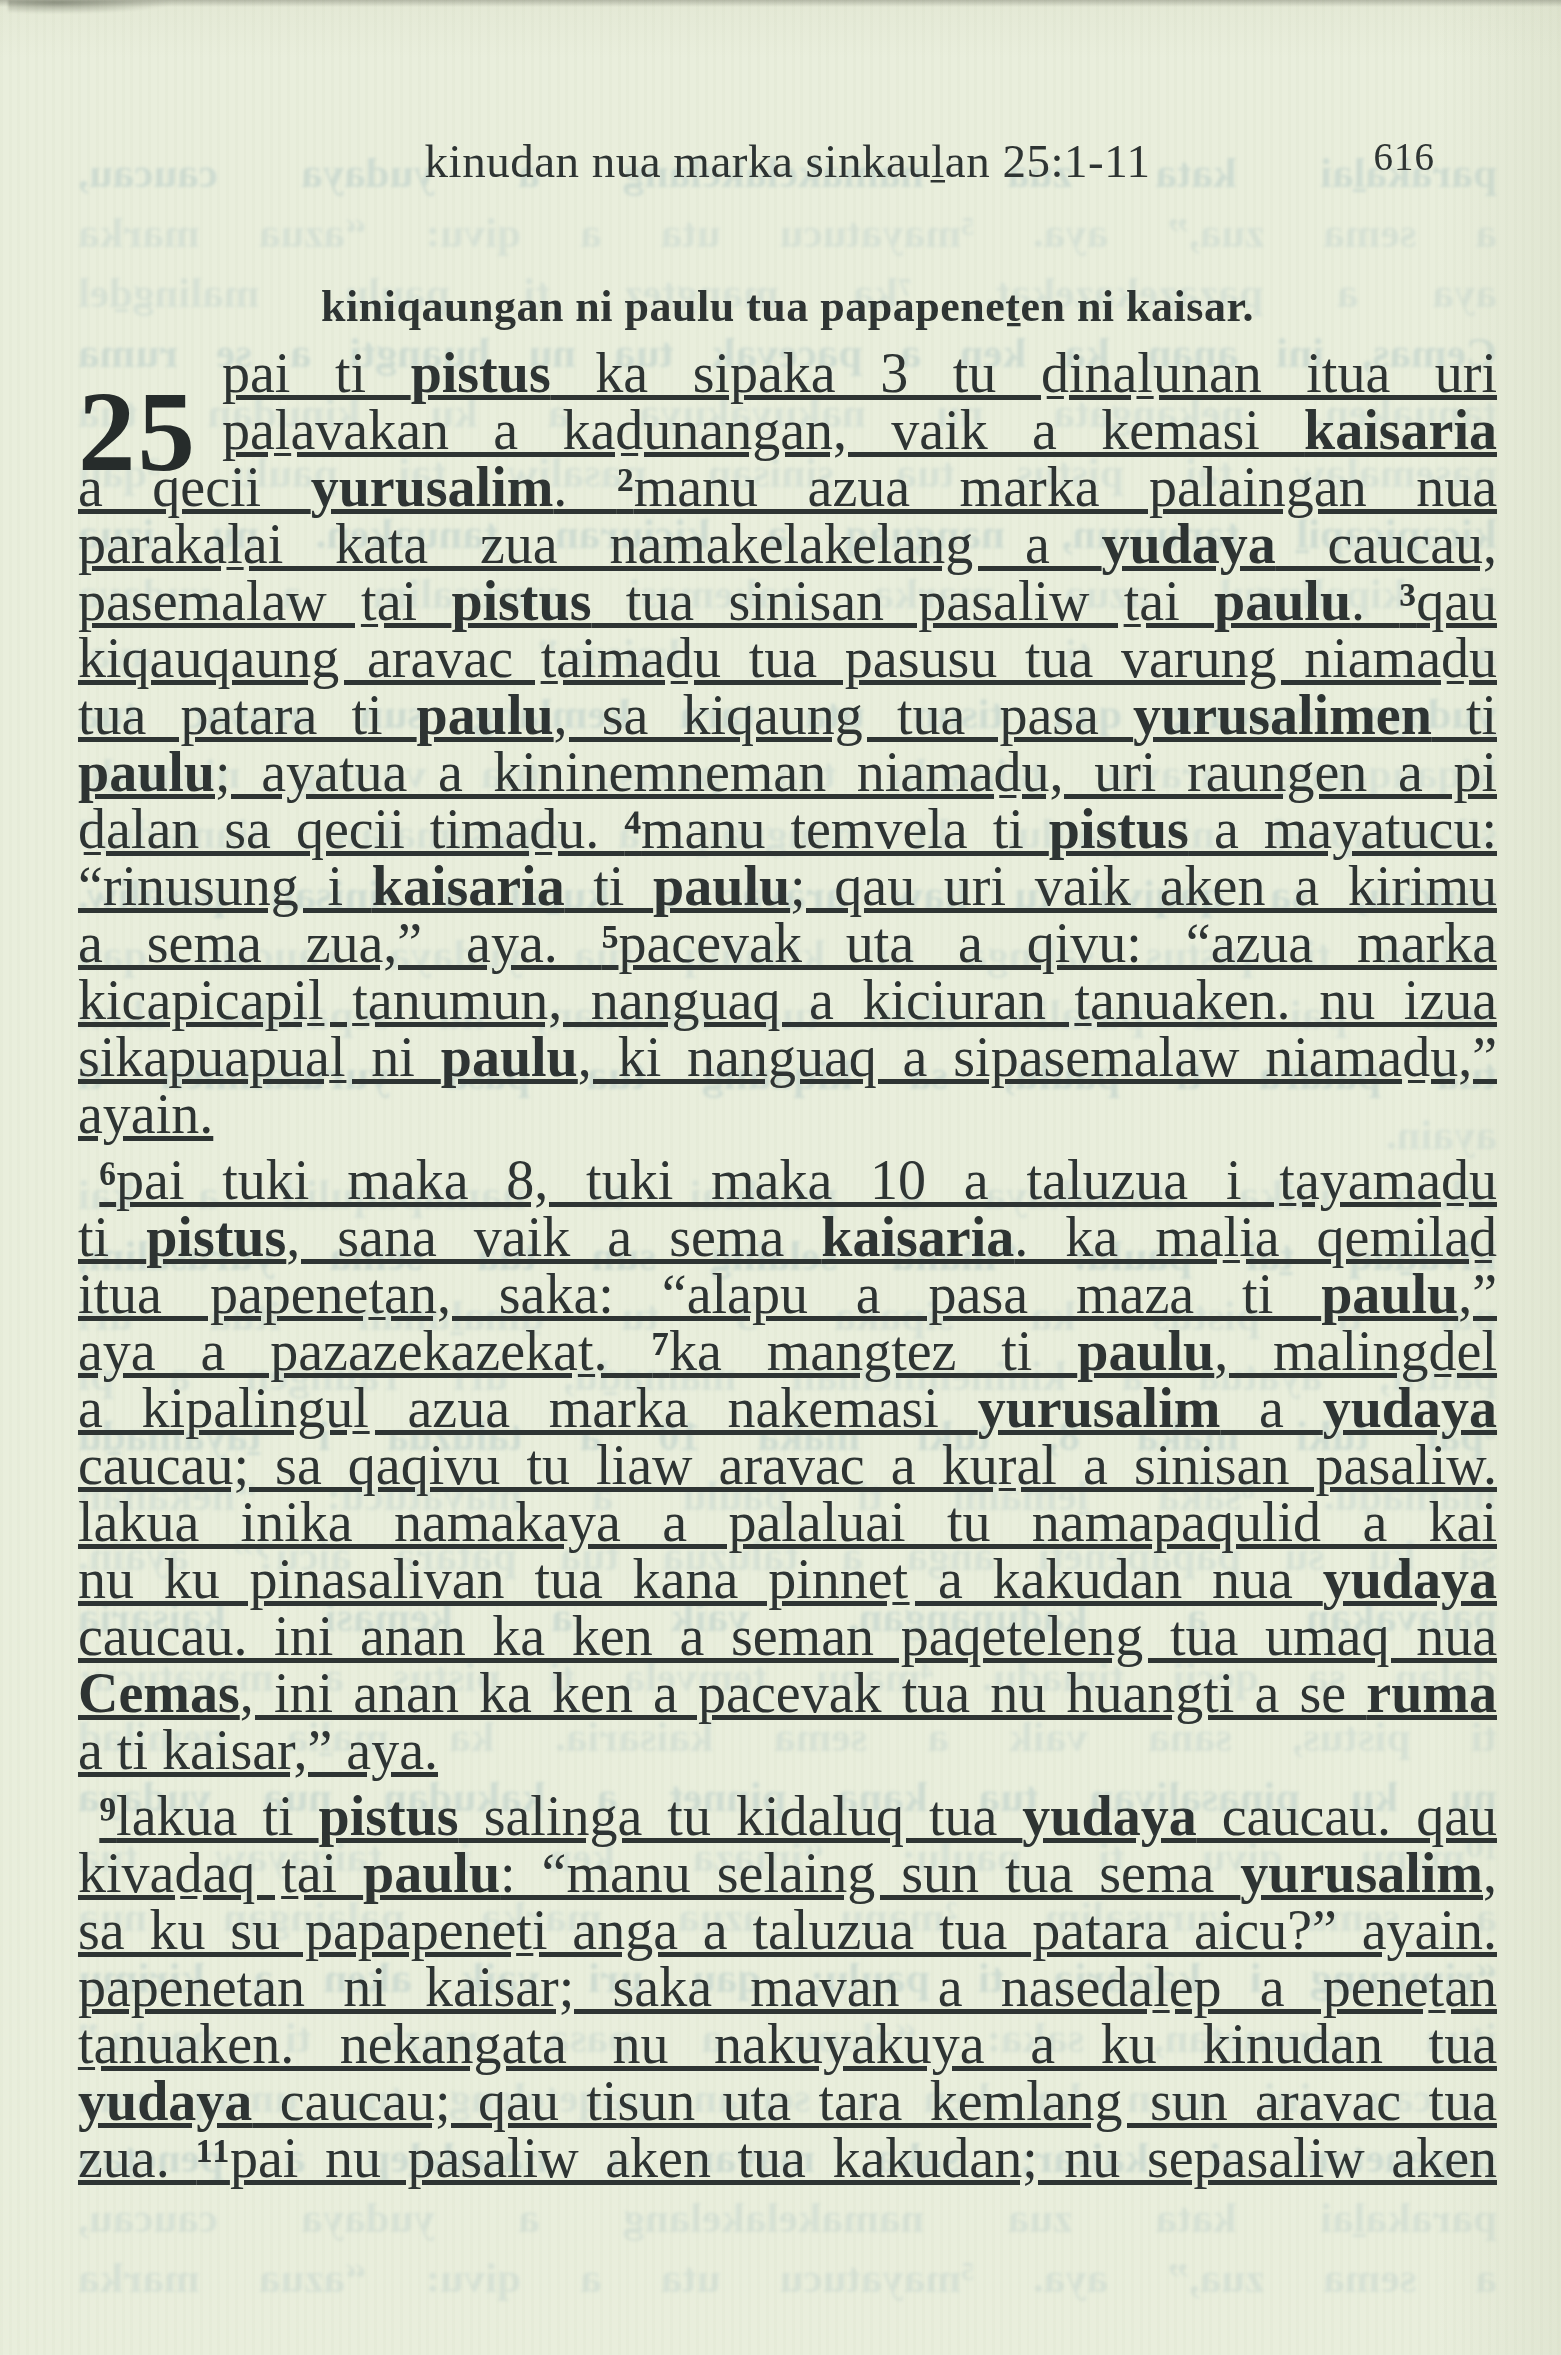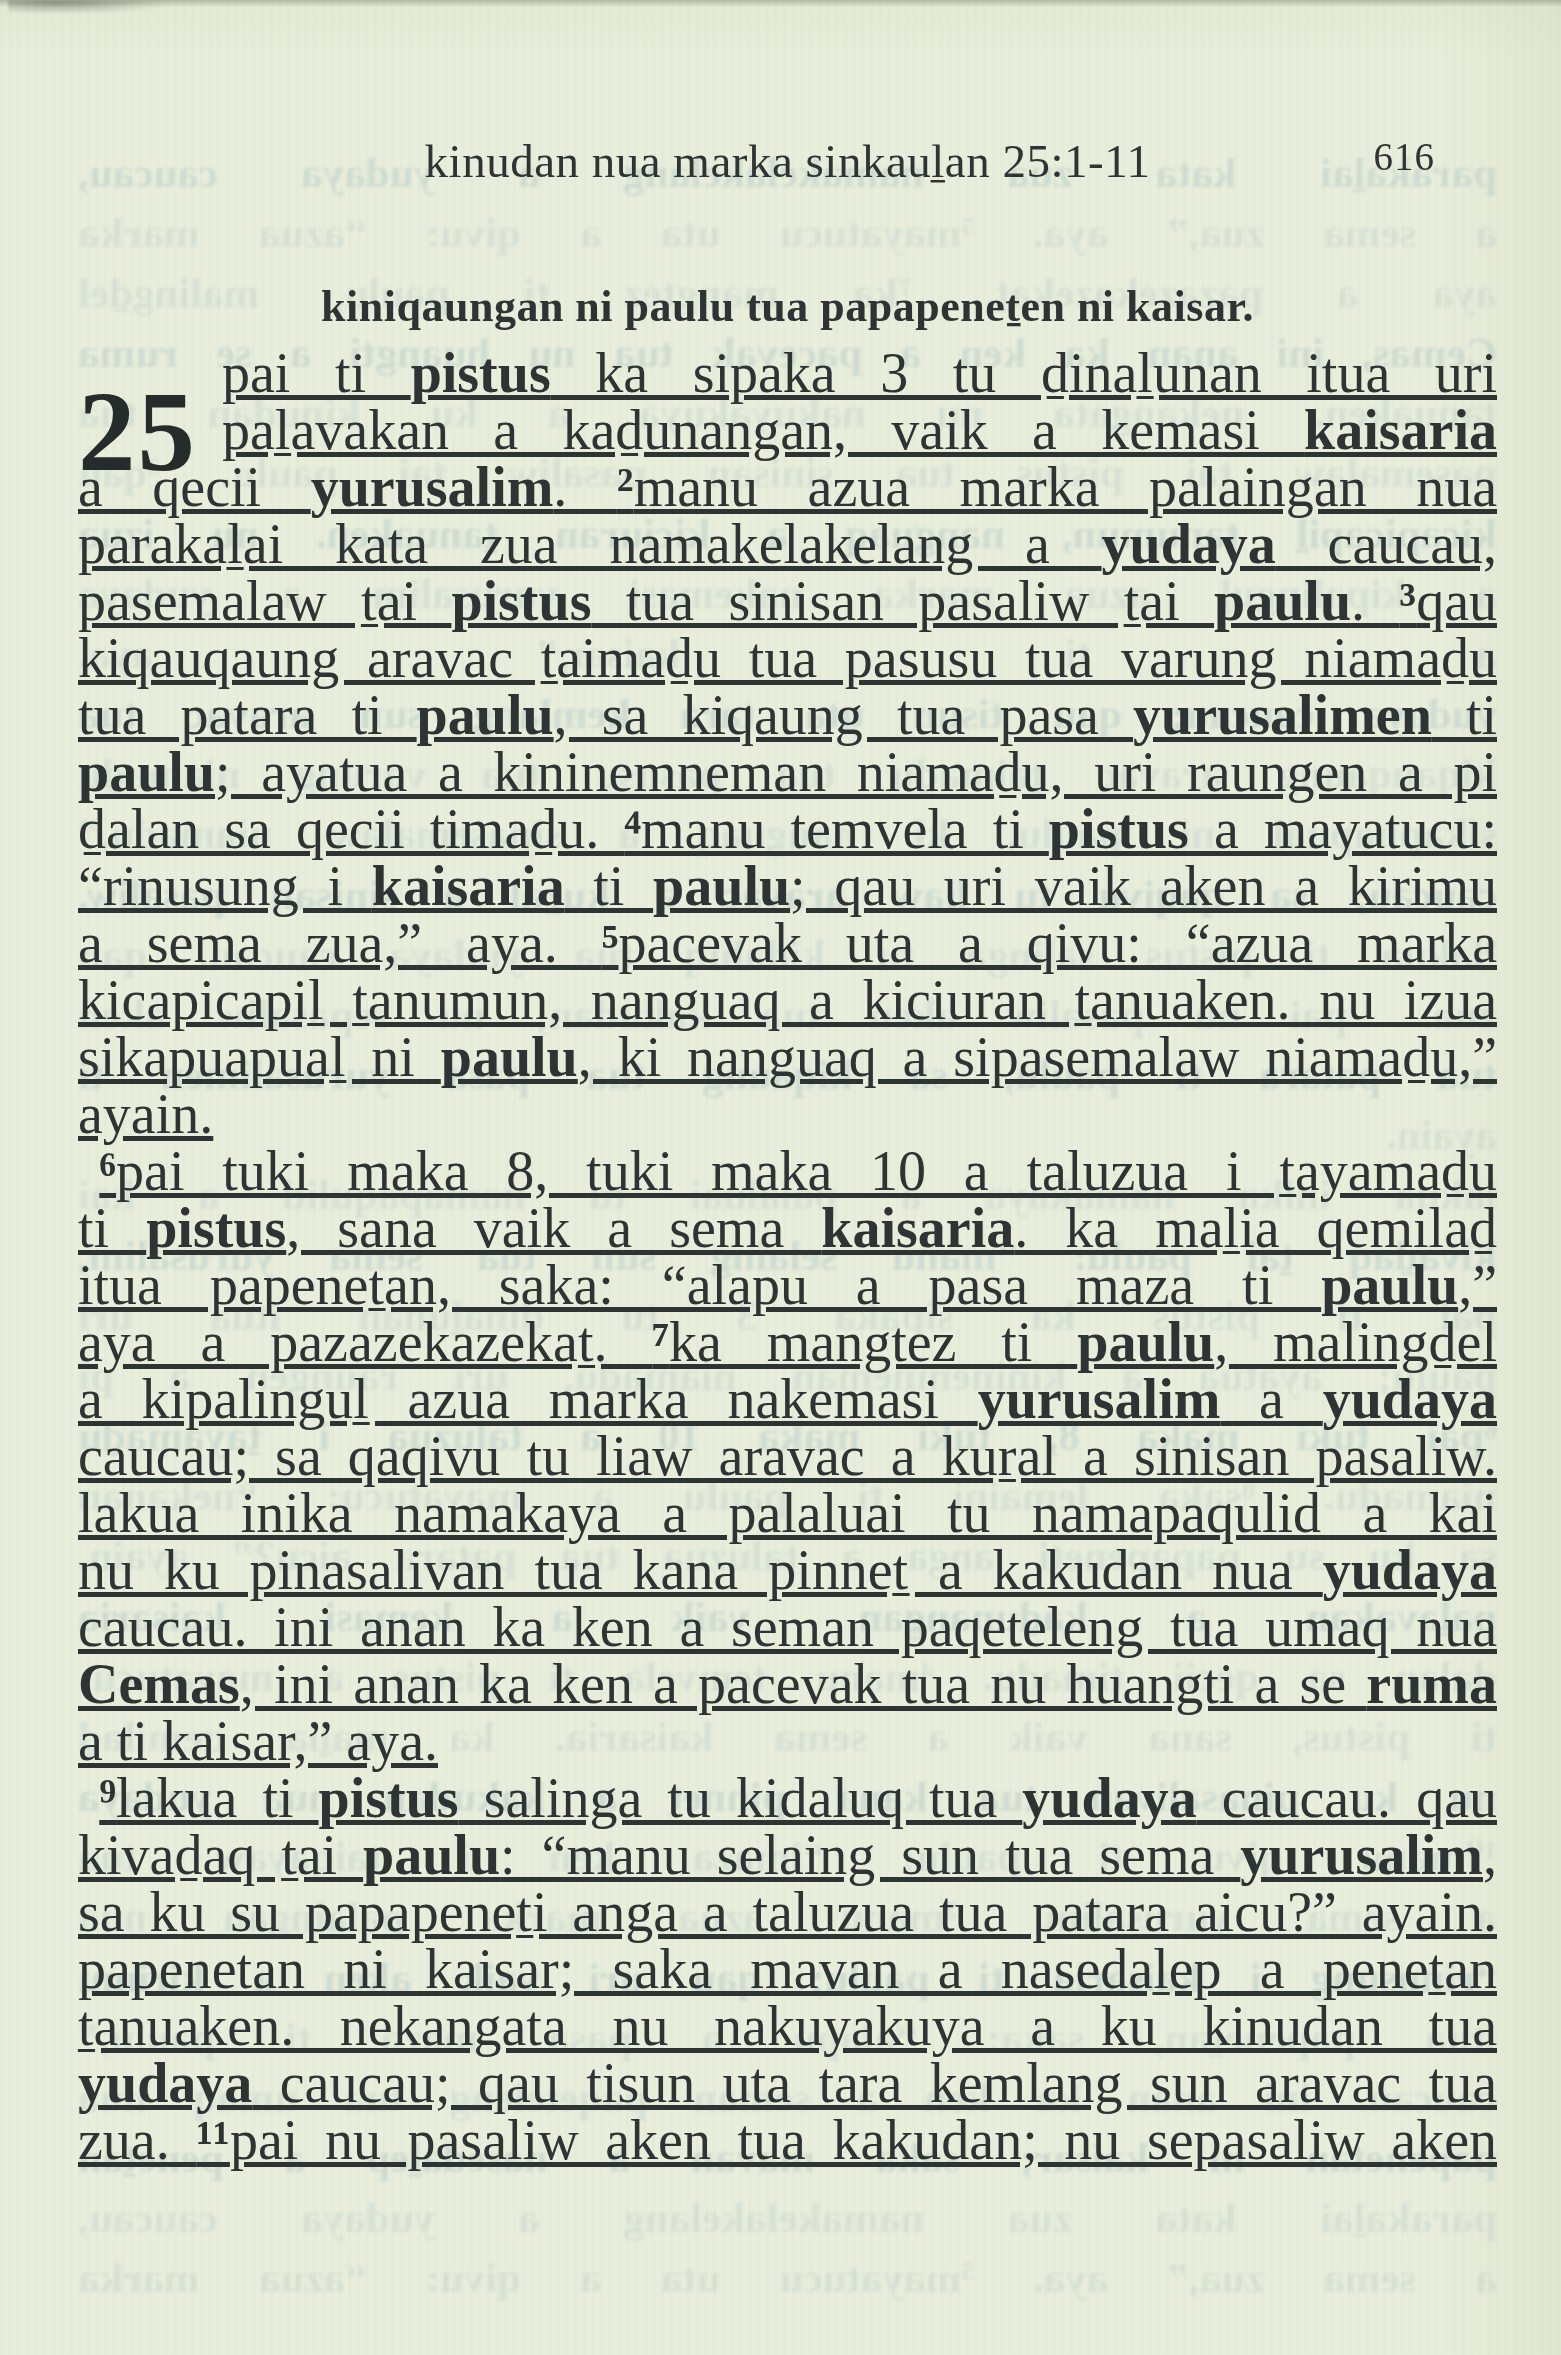--- a/index.html
+++ b/index.html
@@ -38,21 +38,21 @@
     position:absolute;top:281px;left:0;width:100%;
     text-align:center;font-weight:bold;font-size:44px;letter-spacing:0.5px;
   }
   #lines{position:absolute;top:345px;left:0;width:100%;text-decoration:underline;}
   .line{
     font-size:56px;line-height:57px;height:57px;
     text-align:justify;text-align-last:justify;
   }
   .line .b{font-weight:bold;}
   .line.dc{padding-left:144px;}
-  .line.vp{margin-top:0;text-indent:21.3px;}
+  .line.vp{margin-top:9px;text-indent:21.3px;}
   .line.end{text-align-last:left;}
   .dropcap{
     position:absolute;left:0;top:29px;
     font-size:115px;font-weight:bold;line-height:1;letter-spacing:1.9px;
     color:#262c2b;
   }
   #ghost{
     position:absolute;inset:0;pointer-events:none;
     filter:blur(1.6px);opacity:.42;color:#89aab0;
   }

